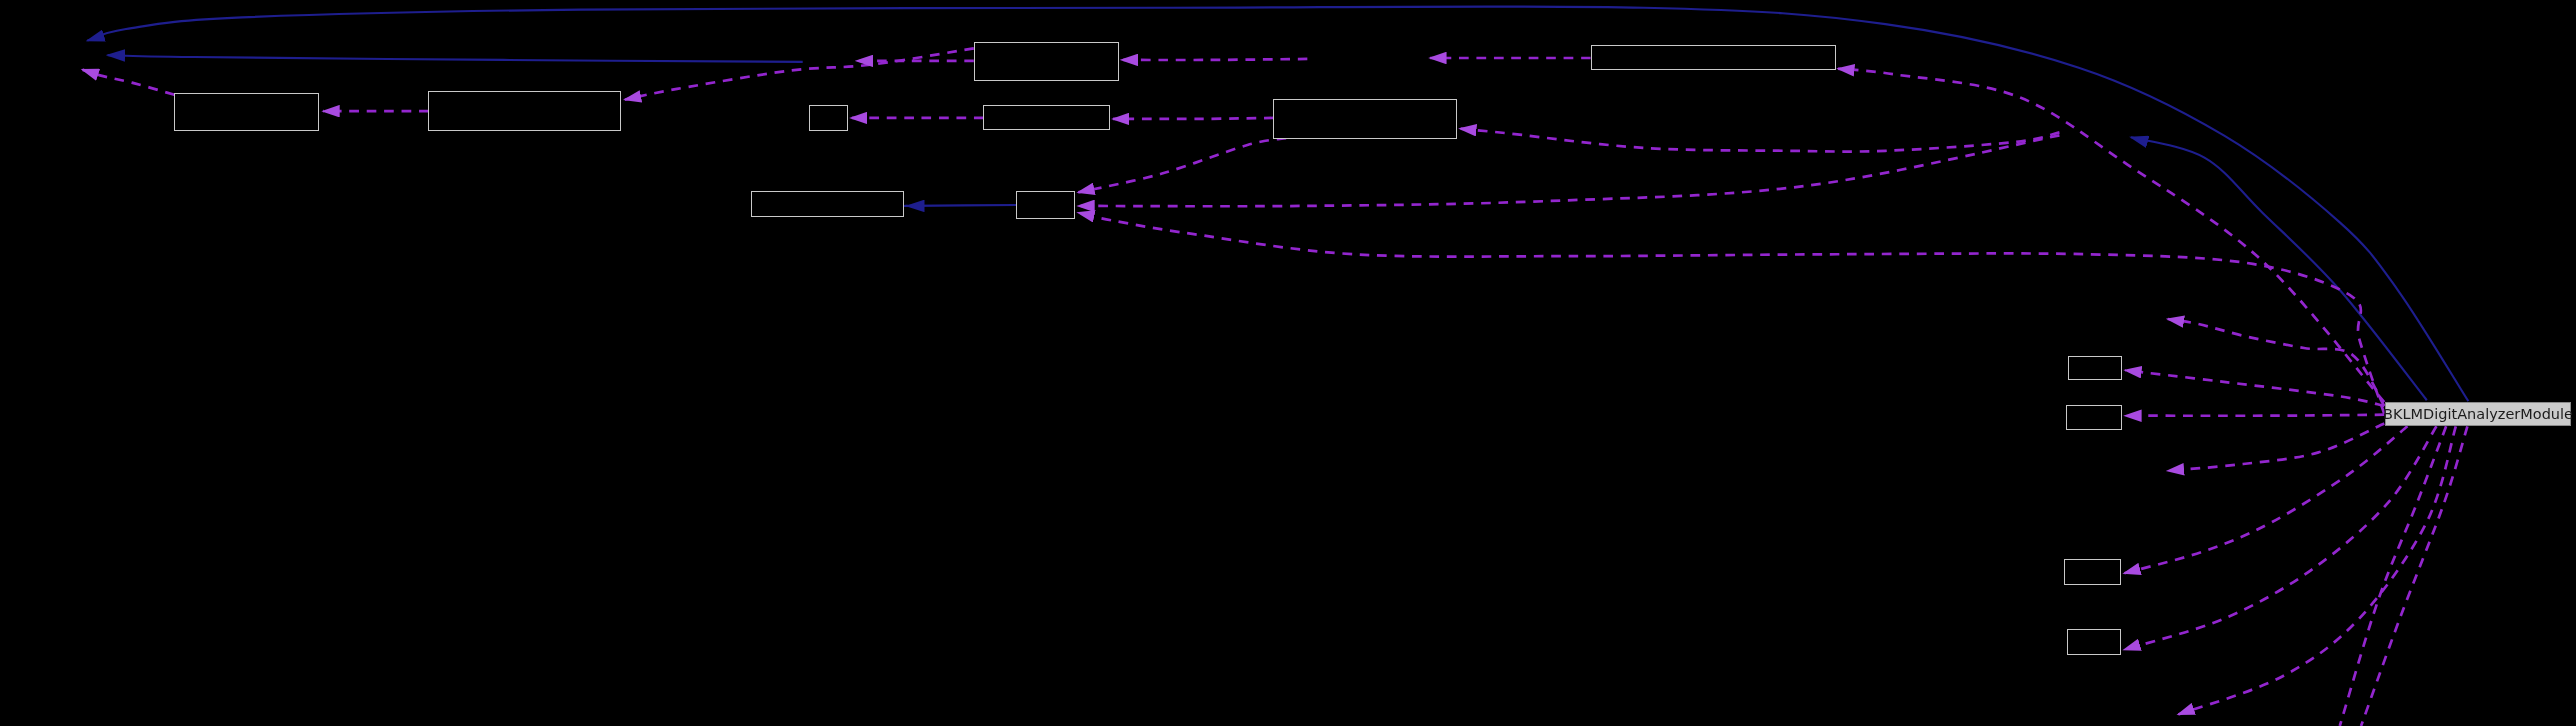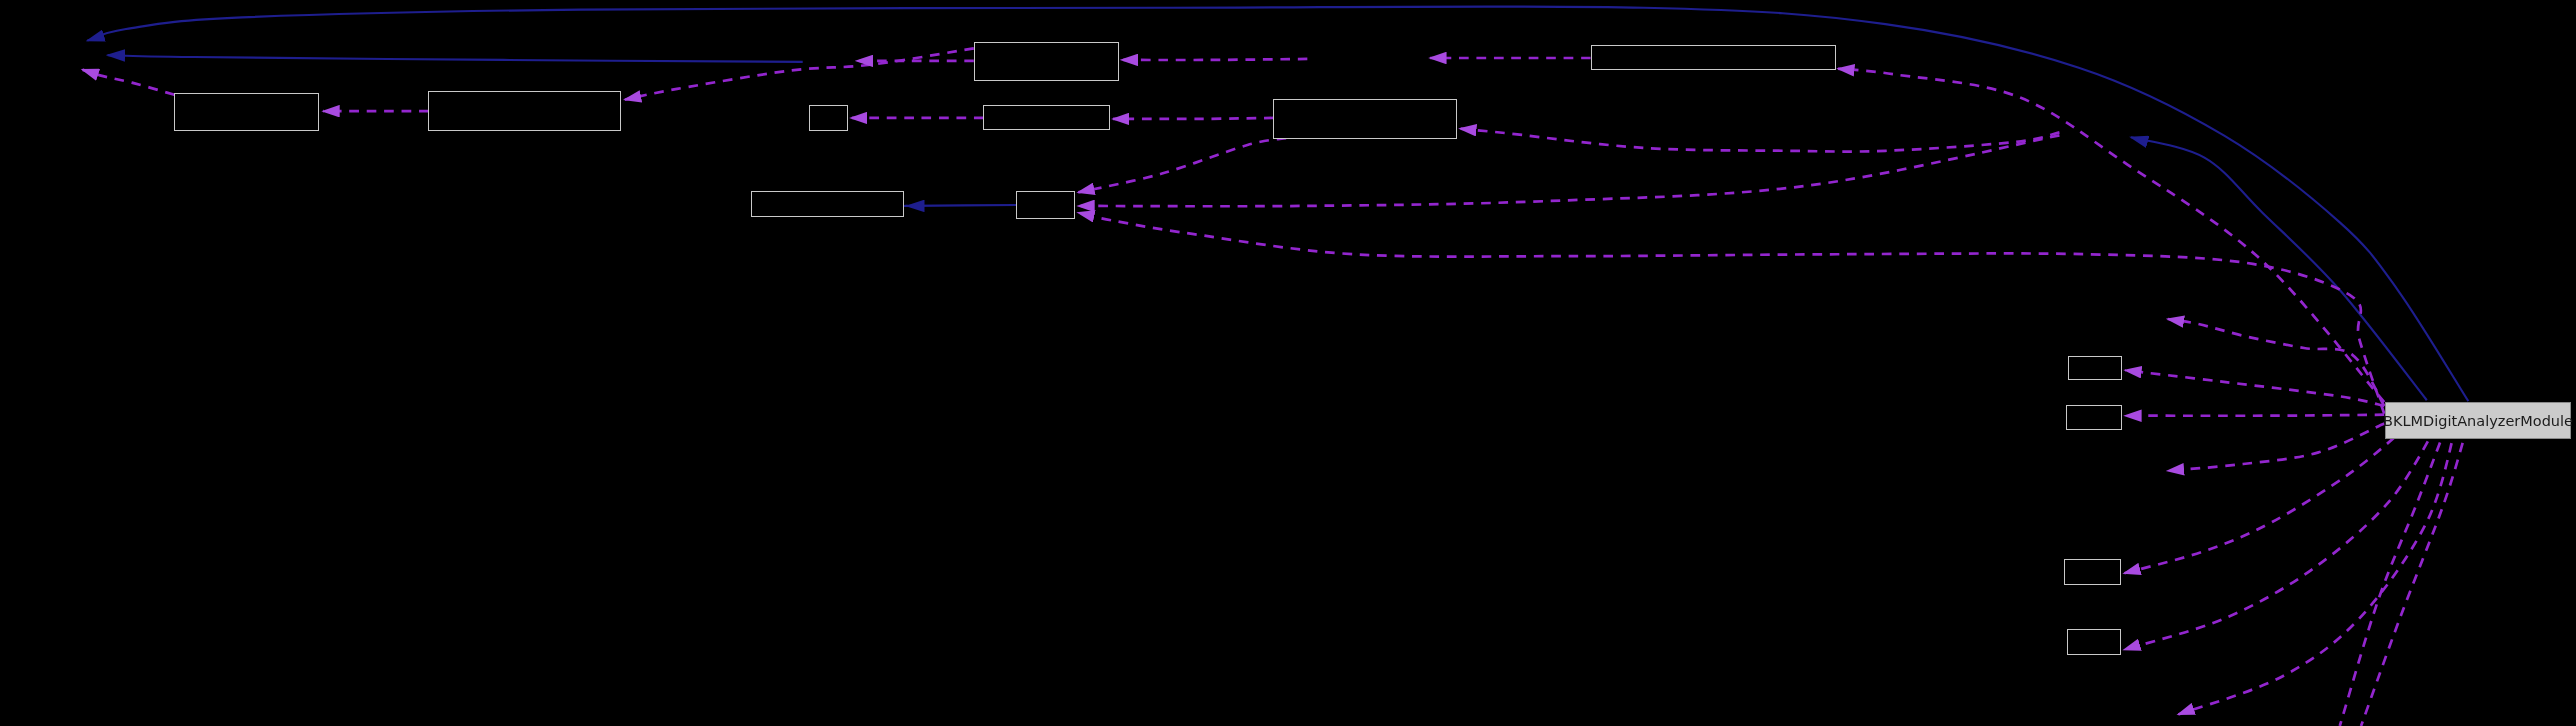--- a/index.html
+++ b/index.html
@@ -64,15 +64,15 @@
       <div class="node-box" style="left: 751px; top: 191px; width: 153px; height: 26px; border-color: rgb(201, 201, 201);"></div>
       <div class="node-box" style="left: 1016px; top: 191px; width: 59px; height: 28px; border-color: rgb(201, 201, 201);"></div>
       <div class="node-box" style="left: 1273px; top: 99px; width: 184px; height: 40px; border-color: rgb(201, 201, 201);"></div>
       <div class="node-box" style="left: 1591px; top: 45px; width: 245px; height: 25px; border-color: rgb(201, 201, 201);"></div>
       <div class="node-box" style="left: 2068px; top: 356px; width: 54px; height: 24px; border-color: rgb(201, 201, 201);"></div>
       <div class="node-box" style="left: 2066px; top: 405px; width: 56px; height: 25px; border-color: rgb(201, 201, 201);"></div>
       <div class="node-box" style="left: 2064px; top: 559px; width: 57px; height: 26px; border-color: rgb(201, 201, 201);"></div>
       <div class="node-box" style="left: 2067px; top: 629px; width: 54px; height: 26px; border-color: rgb(201, 201, 201);"></div>
     </div>
 
-  <div id="label-node" style="left: 2385px; top: 402px; width: 186px; height: 37px; background: rgb(203, 203, 203); border-color: rgb(138, 138, 138); color: rgb(28, 28, 28);">BKLMDigitAnalyzerModule</div>
+  <div id="label-node" style="left: 2385px; top: 402px; width: 186px; height: 24px; background: rgb(203, 203, 203); border-color: rgb(138, 138, 138); color: rgb(28, 28, 28);">BKLMDigitAnalyzerModule</div>
 </div>
 
 
 </body></html>

